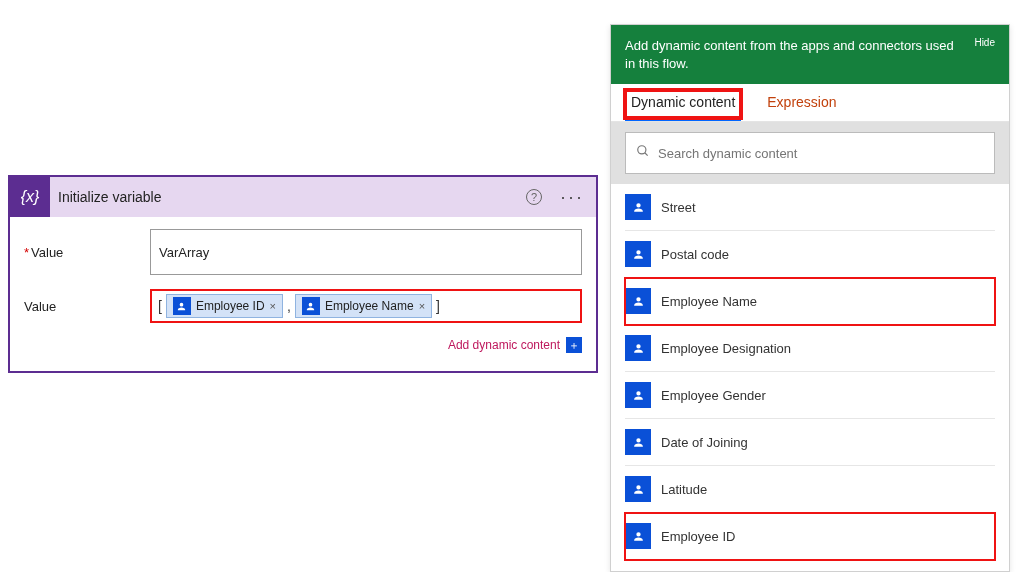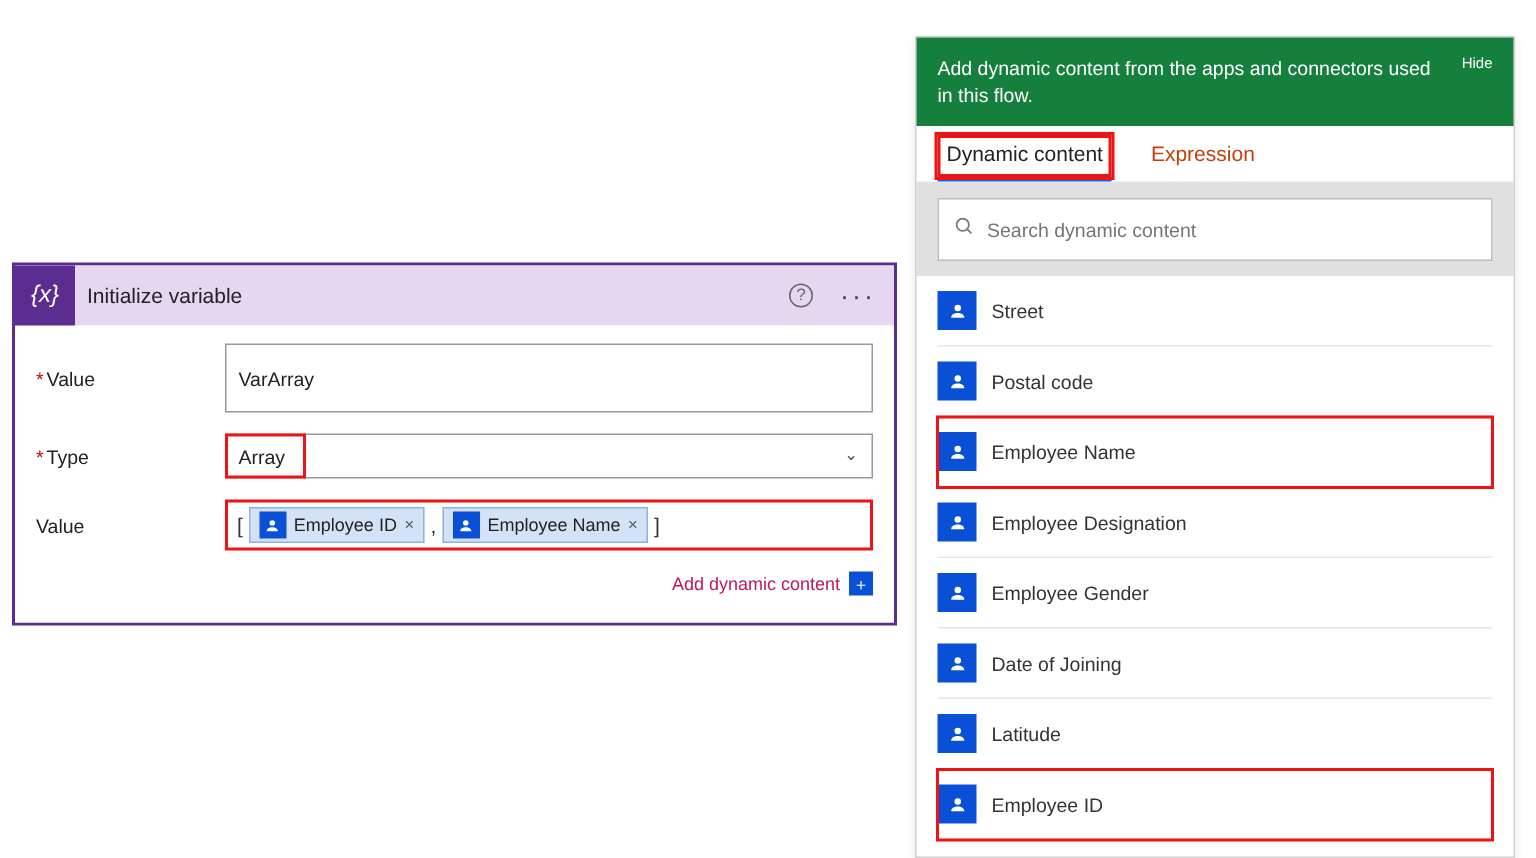--- a/index.html
+++ b/index.html
@@ -110,30 +110,20 @@
     <div class="help-icon">?</div>
     <div class="ellipsis">···</div>
   </div>
   <div class="card-body">
 
     <div class="row">
       <div class="row-label"><span class="req">*</span><span>Value</span></div>
       <input class="text-input" value="VarArray" style="">
     </div>
 
-    <div class="row" style="position:relative">
-      <div class="row-label"><span class="req">*</span><span>Type</span></div>
-      <div class="select-wrap">
-        <div class="select-input">
-          <span>Array</span>
-          <span class="chev">⌄</span>
-        </div>
-        <div class="array-red" style="left:0; top:0; width:54px; height:30px;"></div>
-      </div>
-    </div>
 
     <div class="row">
       <div class="row-label">Value</div>
       <div class="value-box red-box">
         <span>[</span>
         <span class="token">
           <span class="tk-icon">
               <svg width="11" height="11" viewBox="0 0 24 24" fill="#fff">
                 <path d="M12 4a4 4 0 110 8 4 4 0 010-8zm0 10c4 0 8 2 8 5v1H4v-1c0-3 4-5 8-5z"></path>
               </svg>

